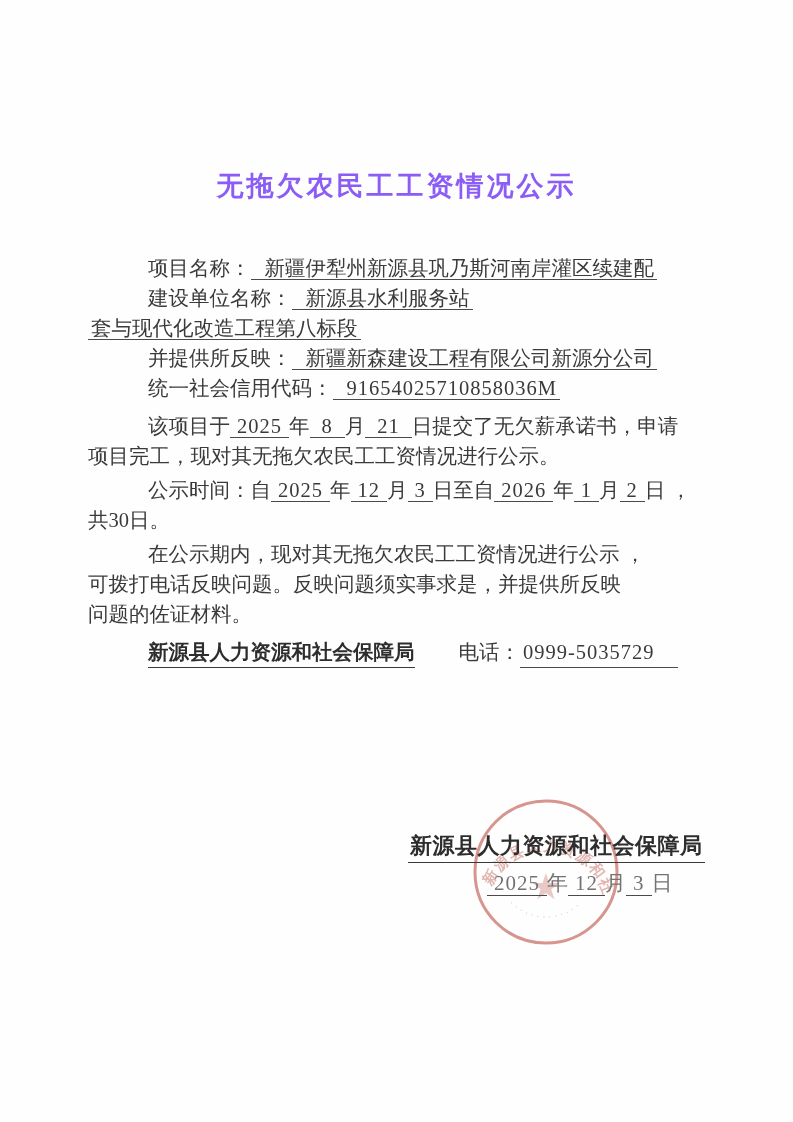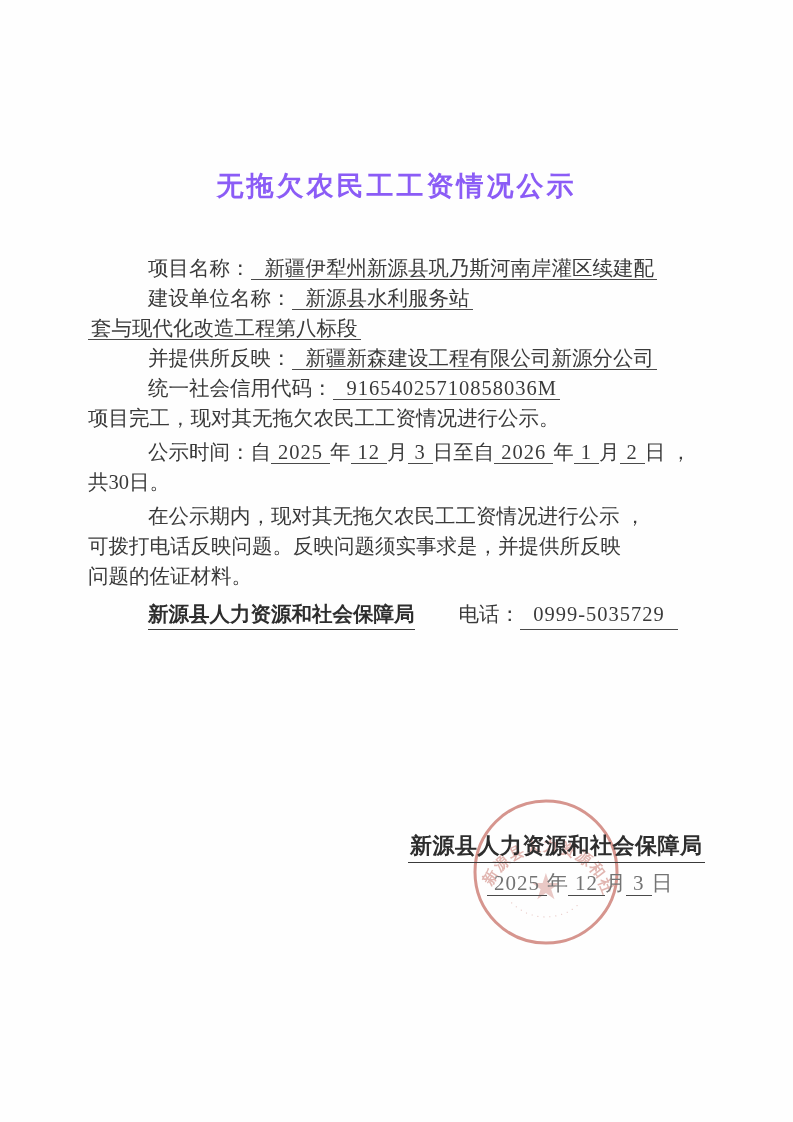--- a/index.html
+++ b/index.html
@@ -52,21 +52,21 @@
   .u.pad  { padding: 0 12px; }
   .u.pad-sm { padding: 0 7px; }
   .num { letter-spacing: 1px; }
   .contact-line { display: flex; align-items: baseline; }
   .agency-contact {
     font-weight: bold;
     color: #2d2d2d;
     border-bottom: 1.8px solid #3a3a3a;
   }
   .phone-label { margin-left: 44px; }
-  .phone-value { min-width: 158px; text-align: center; }
+  .phone-value { min-width: 158px; }
   
   .stamp {
     position: absolute;
     left: 470px;
     top: 796px;
     width: 152px;
     height: 152px;
     pointer-events: none;
   }
   .sig-agency {
@@ -109,20 +109,23 @@
     </div>
 
     <div class="line indent">
       <span>并提供所反映：</span><span class="u lead">新疆新森建设工程有限公司新源分公司</span>
     </div>
 
     <div class="line indent mt12">
       <span>统一社会信用代码：</span><span class="u lead num">91654025710858036M</span>
     </div>
 
+    <div class="line indent mt8">
+      <span>该项目于</span><span class="u pad-sm num">2025</span><span>年</span><span class="u pad num">8</span><span>月</span><span class="u pad num">21</span><span>日提交了无欠薪承诺书，申请</span>
+    </div>
     <div class="line">项目完工，现对其无拖欠农民工工资情况进行公示。</div>
 
     <div class="line indent mt7">
       <span>公示时间：自</span><span class="u pad-sm num">2025</span><span>年</span><span class="u pad-sm num">12</span><span>月</span><span class="u pad-sm num">3</span><span>日至自</span><span class="u pad-sm num">2026</span><span>年</span><span class="u pad-sm num">1</span><span>月</span><span class="u pad-sm num">2</span><span>日 ，</span>
     </div>
     <div class="line">共30日。</div>
 
     <div class="line indent mt7">在公示期内，现对其无拖欠农民工工资情况进行公示 ，</div>
     <div class="line">可拨打电话反映问题。反映问题须实事求是，并提供所反映</div>
     <div class="line">问题的佐证材料。</div>

